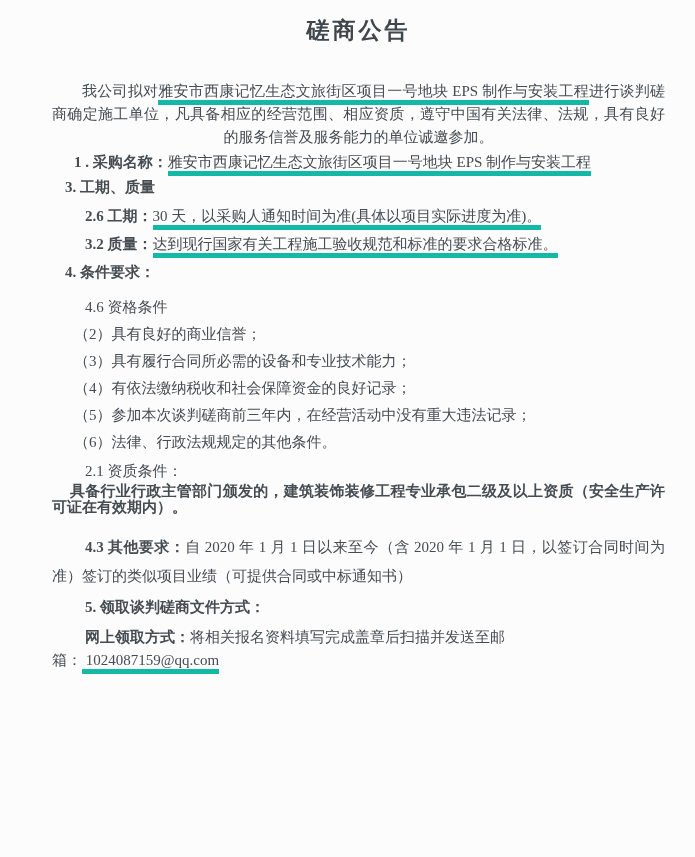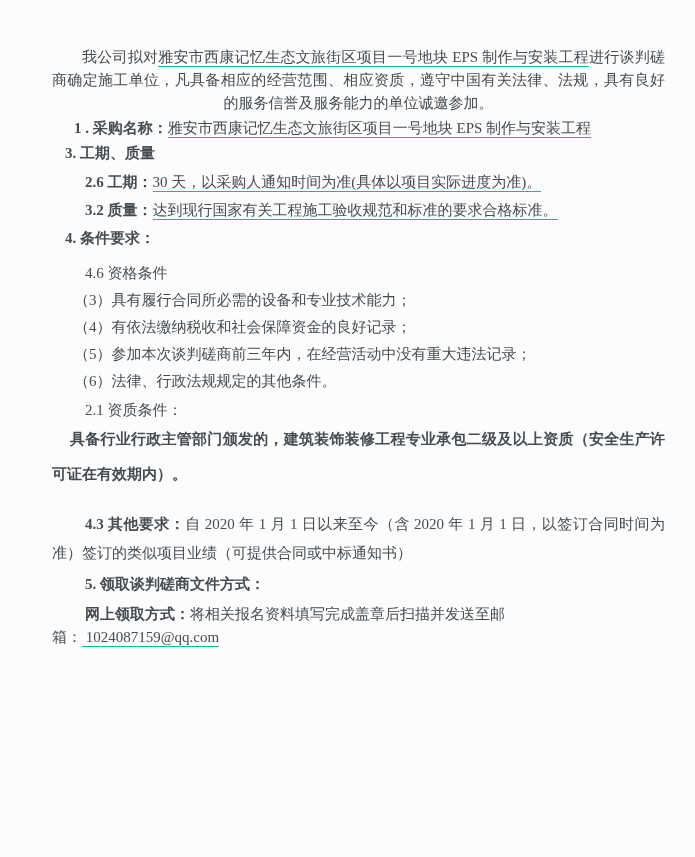--- a/index.html
+++ b/index.html
@@ -15,58 +15,60 @@
   .title{
     text-align:center;font-weight:700;font-size:23px;
     letter-spacing:3px;margin:0;line-height:34px;color:#3f464c;
   }
   p{margin:0;line-height:23px;}
   .intro{
     margin-top:32px;line-height:23px;
     text-indent:2em;text-align:justify;text-align-last:center;
   }
   .b{font-weight:700;}
-  .u{border-bottom:1px solid #14b8a6;padding-bottom:1px;}
+  .u{border-bottom:5px solid #14b8a6;padding-bottom:1px;}
   .item12{margin-left:22px;}
   .it1{margin-top:2px;}
   .it2{margin-top:0;}
   .h3{margin-top:2px;margin-left:13px;font-weight:700;}
   .sub{margin-top:6px;margin-left:33px;}
   .sub2{margin-top:5px;margin-left:33px;}
   .h4{margin-top:5px;margin-left:13px;font-weight:700;}
   .q41{margin-top:12px;margin-left:33px;}
   .cond{margin-top:4px;margin-left:22px;}
   .q42{margin-top:6px;margin-left:33px;}
-  .credential{font-weight:700;text-indent:18px;text-align:justify;line-height:35px;margin-top:0;}
+  .credential{font-weight:700;text-indent:18px;text-align:justify;line-height:16px;margin-top:0;}
   .other{margin-top:18px;text-indent:33px;text-align:justify;line-height:29px;}
   .registration{margin-top:2px;text-indent:30px;text-align:justify;line-height:27px;}
   .h5{margin-top:5px;margin-left:33px;font-weight:700;}
   .onsite{margin-top:7px;margin-left:33px;font-weight:700;}
   .online1{margin-top:7px;text-indent:33px;}
 </style>
 </head>
 <body>
 
 <div class="page">
+  <h1 class="title">磋商公告</h1>
 
   <p class="intro"><span>我公司拟对</span><span class="u">雅安市西康记忆生态文旅街区项目一号地块 EPS 制作与安装工程</span><span>进行谈判磋商确定施工单位，凡具备相应的经营范围、相应资质，遵守中国有关法律、法规，具有良好的服务信誉及服务能力的单位诚邀参加。</span></p>
 
   <p class="item12 it1"><span class="b">1 . 采购名称：</span><span class="u">雅安市西康记忆生态文旅街区项目一号地块 EPS 制作与安装工程</span></p>
 
 
   <p class="h3">3. 工期、质量</p>
 
   <p class="sub"><span class="b">2.6 工期：</span><span class="u">30 天，以采购人通知时间为准(具体以项目实际进度为准)。</span></p>
 
   <p class="sub2"><span class="b">3.2 质量：</span><span class="u">达到现行国家有关工程施工验收规范和标准的要求合格标准。</span></p>
 
   <p class="h4">4. 条件要求：</p>
 
   <p class="q41">4.6 资格条件</p>
 
+  <p class="cond">（2）具有良好的商业信誉；</p>
   <p class="cond">（3）具有履行合同所必需的设备和专业技术能力；</p>
   <p class="cond">（4）有依法缴纳税收和社会保障资金的良好记录；</p>
   <p class="cond">（5）参加本次谈判磋商前三年内，在经营活动中没有重大违法记录；</p>
   <p class="cond">（6）法律、行政法规规定的其他条件。</p>
 
   <p class="q42">2.1 资质条件：</p>
 
   <p class="credential">具备行业行政主管部门颁发的，建筑装饰装修工程专业承包二级及以上资质（安全生产许可证在有效期内）。</p>
 
   <p class="other"><span class="b">4.3 其他要求：</span><span>自 2020 年 1 月 1 日以来至今（含  2020 年 1 月 1 日，以签订合同时间为准）签订的类似项目业绩（可提供合同或中标通知书）</span></p>

